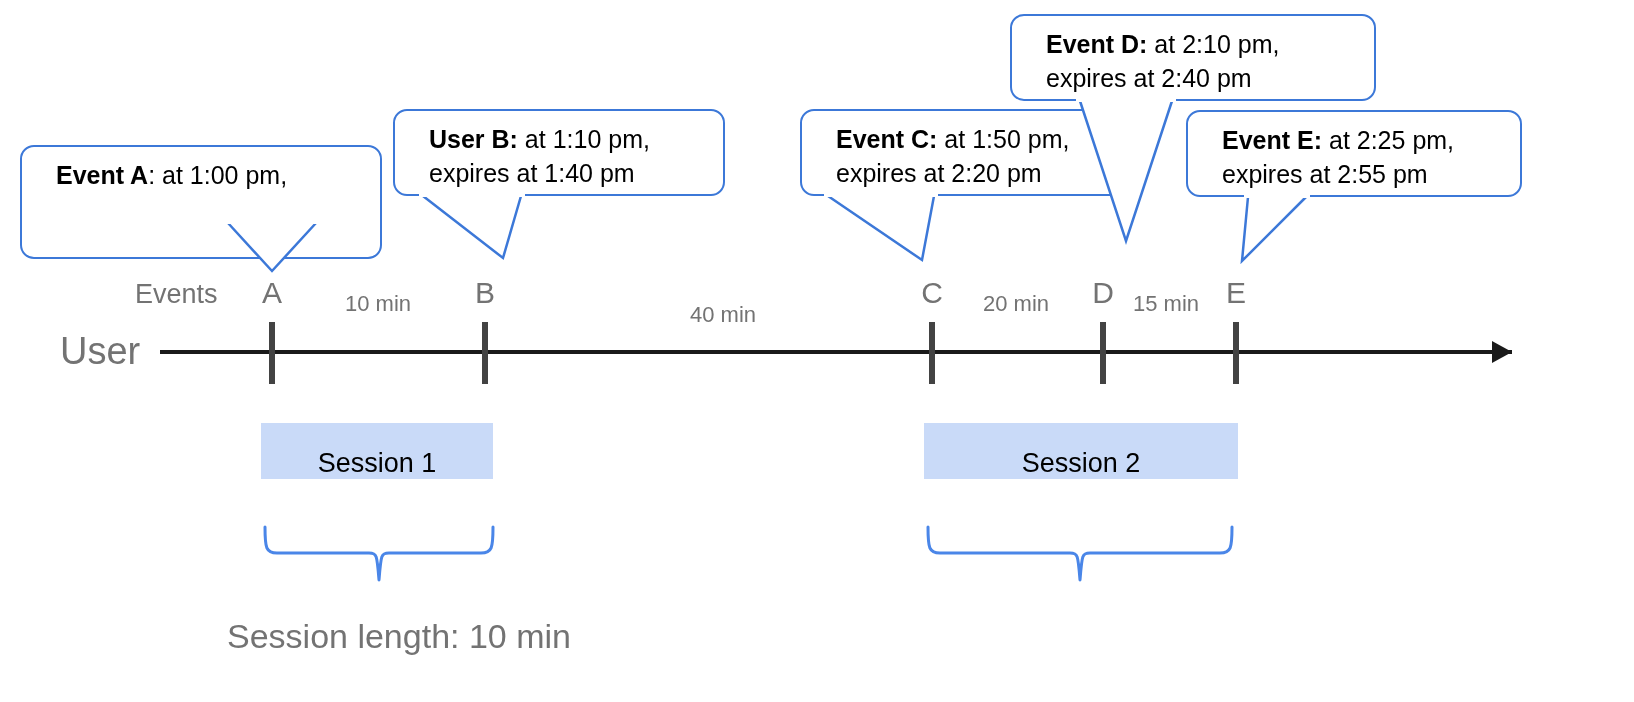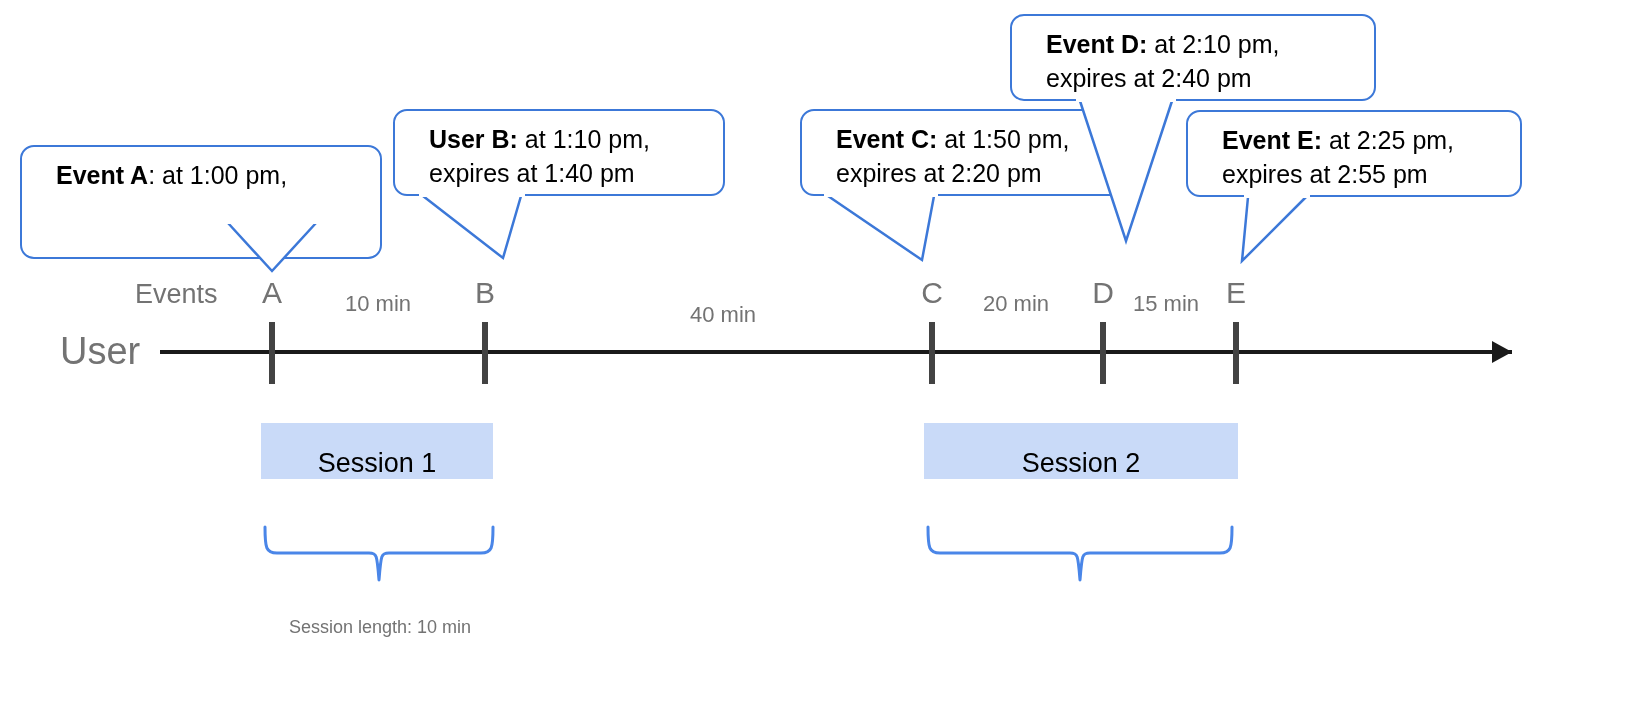--- a/index.html
+++ b/index.html
@@ -80,22 +80,22 @@
   }
   .lbl-marker {
     font-size: 30px;
     text-align: center;
   }
   .lbl-gap {
     font-size: 22px;
     text-align: center;
   }
   .lbl-sesslen {
-    font-size: 18px;
-    text-align: center;
+    font-size: 34px;
+    text-align: right;
   }
 
   
   .session-box {
     position: absolute;
     background: #c9daf8;
     display: flex;
     align-items: flex-end;
     justify-content: center;
     font-size: 27px;

